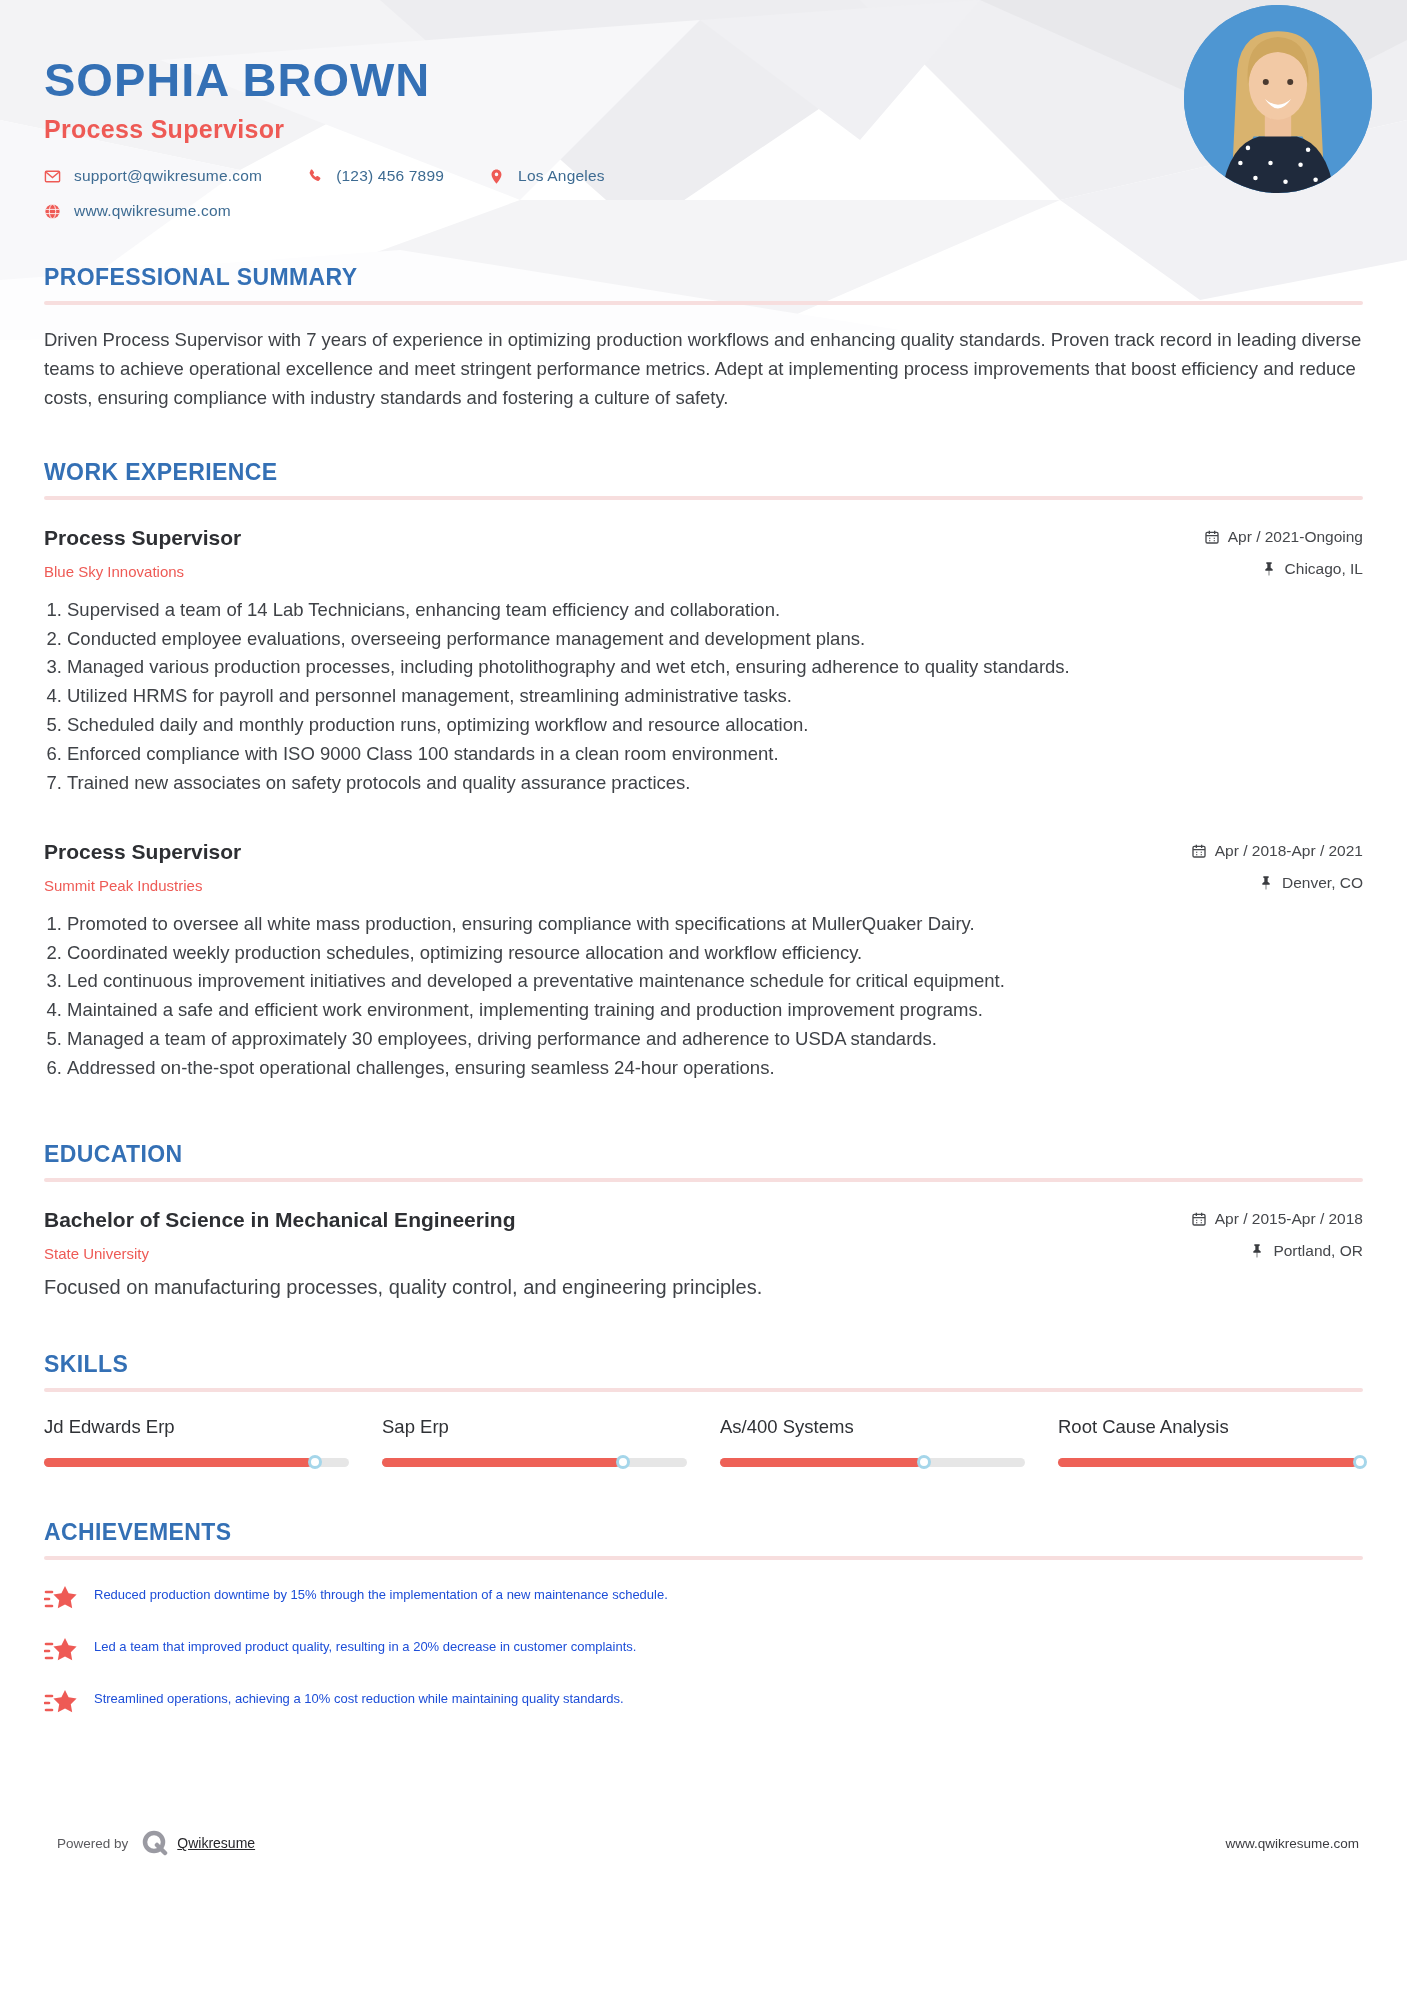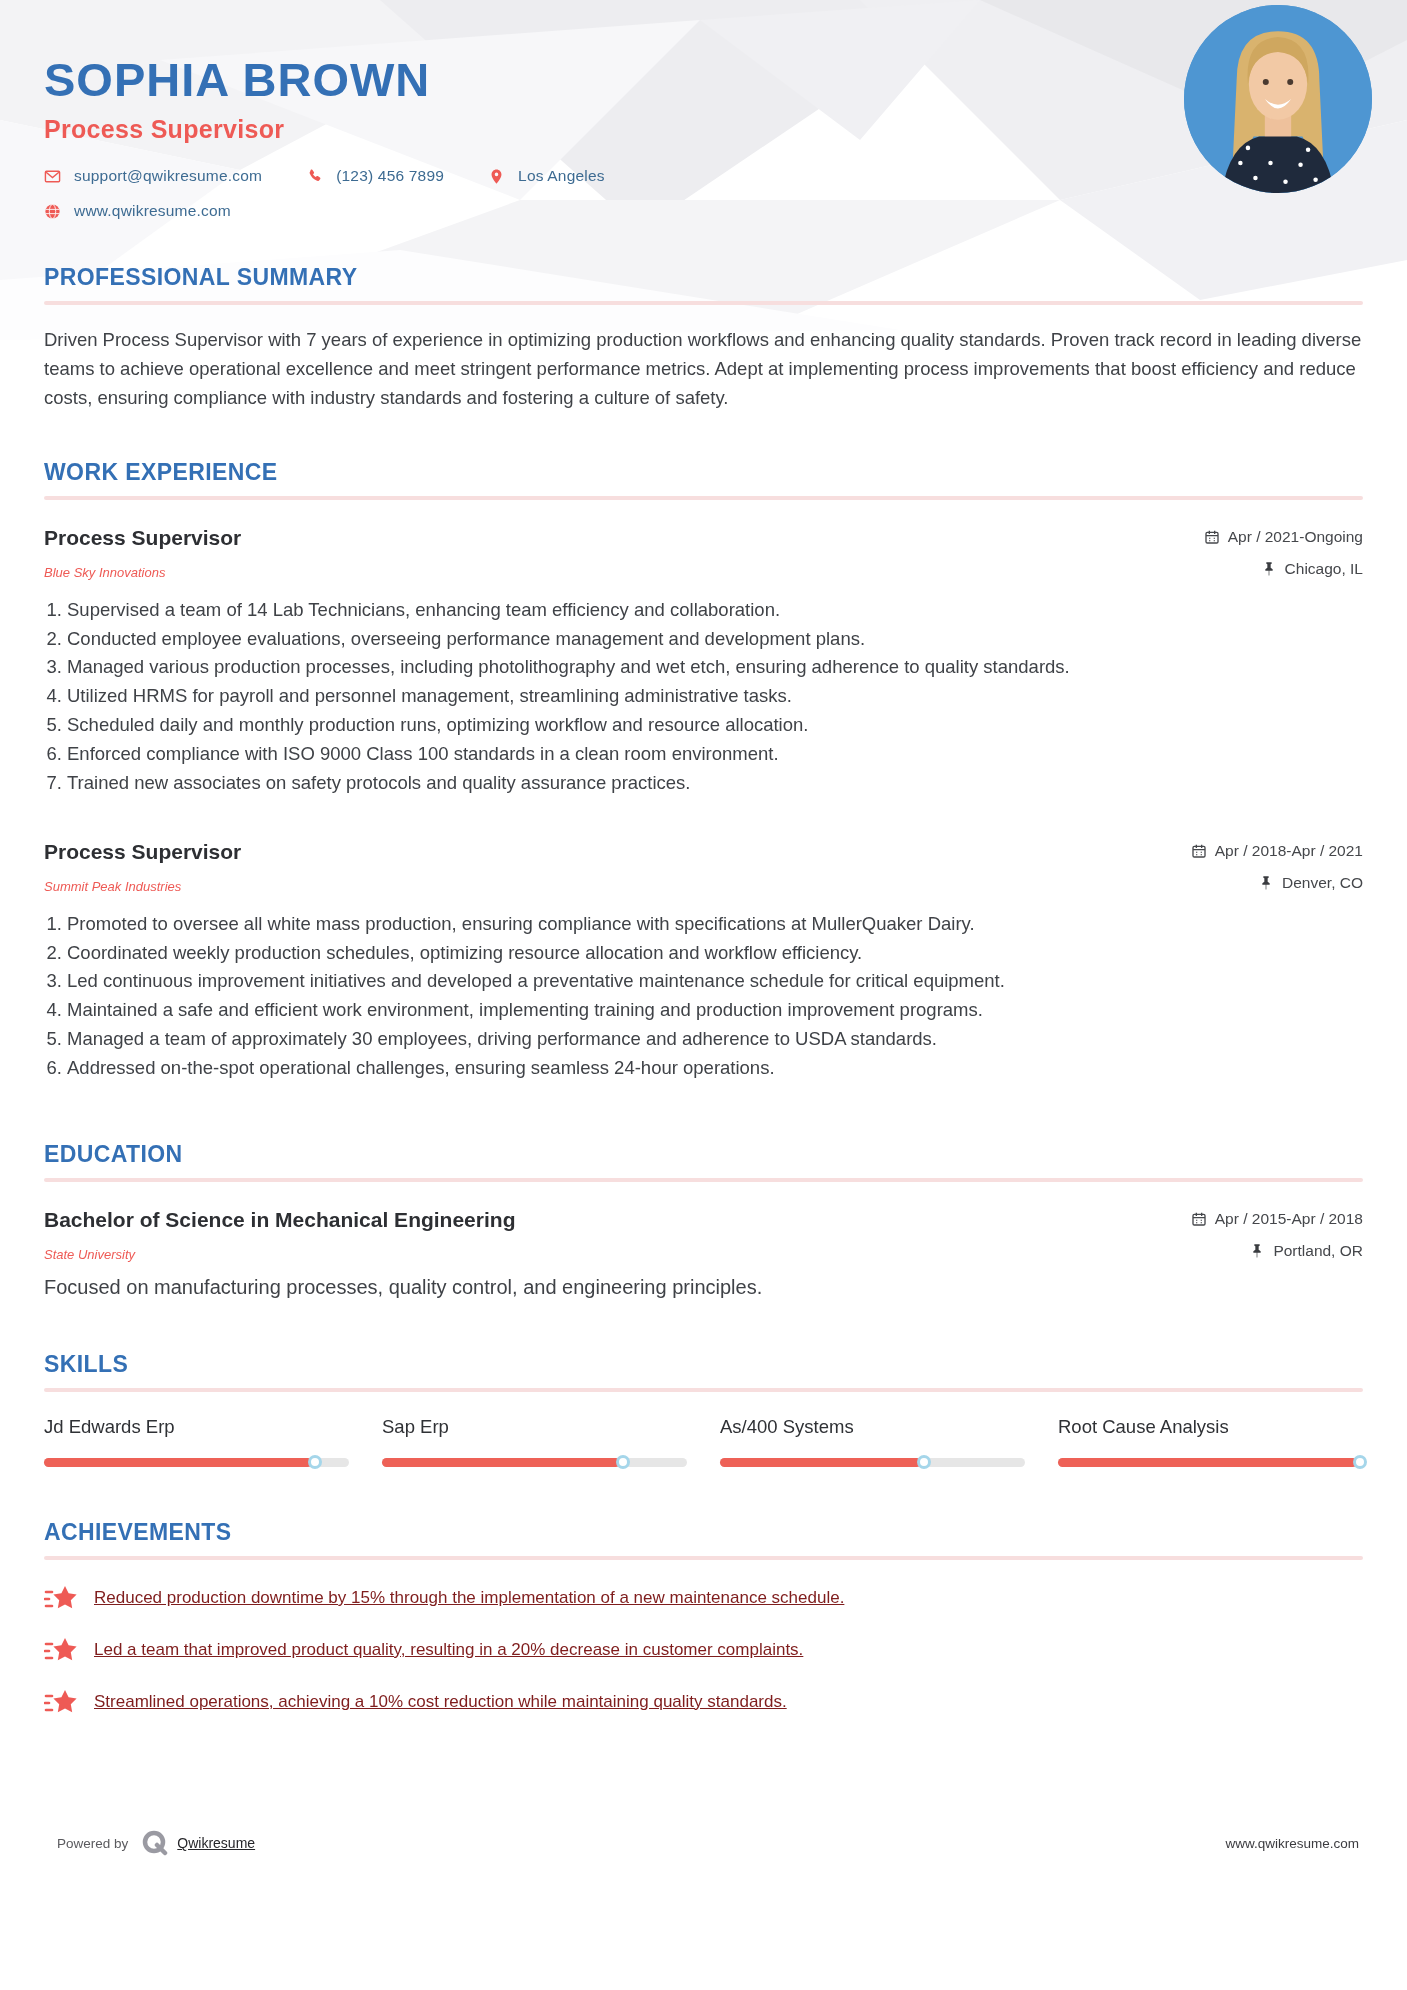--- a/index.html
+++ b/index.html
@@ -34,21 +34,21 @@
   .section-heading { font-size: 23px; font-weight: 700; color: #3470b5; letter-spacing: 0.4px; }
   .divider { height: 4px; background: #f7dede; border-radius: 2px; margin-top: 10px; }
   .summary-section { margin-top: 44px; }
   .summary-text { margin-top: 20px; font-size: 18.5px; line-height: 1.58; color: #3f4247; }
 
   .work-section { margin-top: 46px; }
   .job { margin-top: 26px; }
   .job + .job { margin-top: 42px; }
   .job-head, .job-sub { display: flex; justify-content: space-between; align-items: baseline; }
   .job-title { font-size: 21px; font-weight: 700; color: #2d2f33; }
-  .job-company { font-size: 13px; color: #ee5a55; margin-top: 4px; font-style: italic; }
+  .job-company { font-size: 15px; color: #ee5a55; margin-top: 4px; }
   .meta { display: flex; align-items: center; font-size: 15.5px; color: #45474b; white-space: nowrap; }
   .meta .micon { width: 16px; height: 16px; margin-right: 8px; flex: none; display:block; }
   .job-sub .meta { margin-top: 10px; }
   ol.bullets { margin-top: 16px; padding-left: 23px; }
   ol.bullets li { font-size: 18.5px; line-height: 1.56; color: #3f4247; }
 
   .education-section { margin-top: 58px; }
   .edu-desc { margin-top: 14px; font-size: 20px; color: #3f4247; }
 
   .skills-section { margin-top: 52px; }
@@ -59,21 +59,21 @@
   .skill-knob {
     position: absolute; top: 50%; right: -10px; transform: translateY(-50%);
     width: 14px; height: 14px; background: #ffffff; border: 3px solid #a5d6ea; border-radius: 50%;
   }
 
   .achievements-section { margin-top: 52px; }
   .ach-list { margin-top: 24px; }
   .ach-item { display: flex; align-items: flex-start; margin-top: 22px; }
   .ach-item:first-child { margin-top: 0; }
   .ach-icon { width: 34px; height: 30px; margin-right: 16px; flex: none; }
-  .ach-text { font-size: 17px; line-height: 1.45; color: #7f1d1d; padding-top: 2px; text-decoration: underline; }
+  .ach-text { font-size: 13px; line-height: 1.45; color: #1d4ed8; padding-top: 2px; }
 
   
   .footer {
     position: absolute; left: 57px; right: 48px; top: 1830px; z-index: 1;
     display: flex; justify-content: space-between; align-items: center;
     font-size: 13.5px; color: #5a5a5e;
   }
   .footer-left { display: flex; align-items: center; }
   .footer-logo { width: 26px; height: 26px; margin: 0 9px 0 14px; }
   .footer-brand { color: #26262a; text-decoration: underline; font-size: 14px; }

